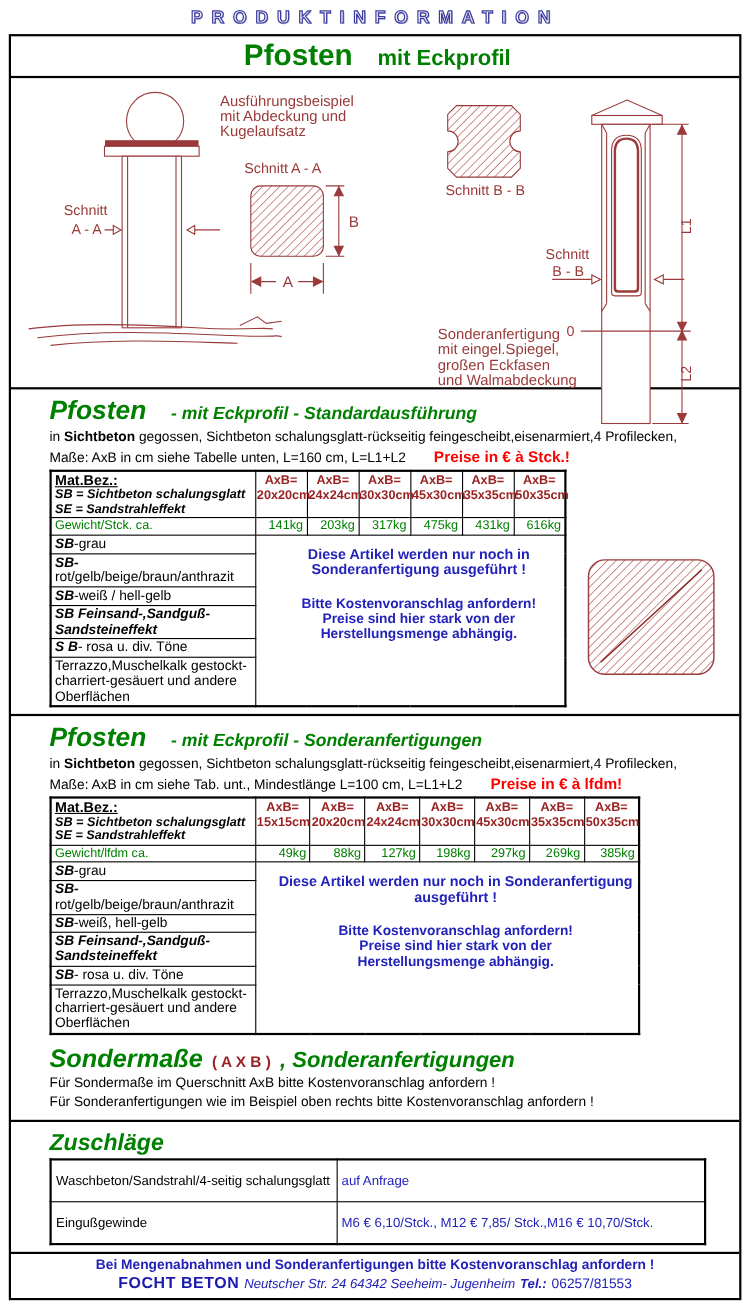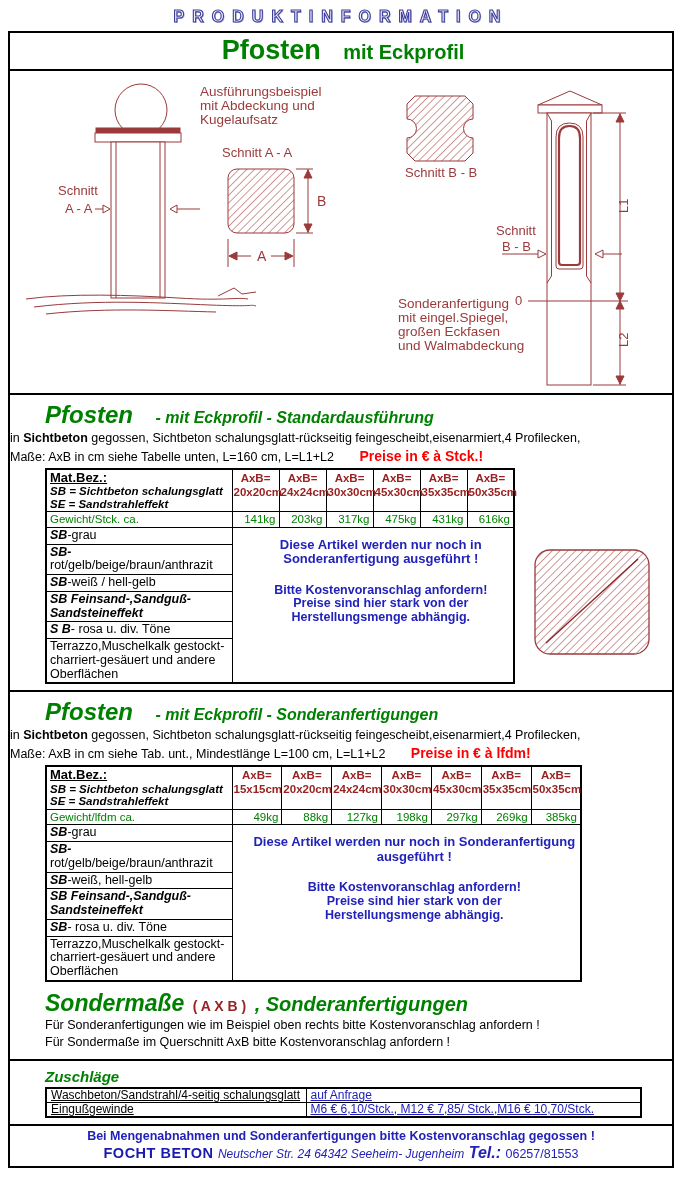--- a/index.html
+++ b/index.html
@@ -11,54 +11,54 @@
   .kicker {
     margin-top:8px; text-align:center;
     font-size:16px; font-weight:bold; letter-spacing:8px;
     color:#f2f2fa; -webkit-text-stroke:1.1px #3c3c9c;
     text-shadow:1px 1px 0 #b9b9dd;
   }
   .page-box { margin:5px 8px 0 8px; border:2px solid #000; background:#fff; }
   .title-bar { border-bottom:2px solid #000; text-align:center; padding:2px 0 3px 4px; }
   .title-main { color:#008000; font-size:27px; font-weight:bold; }
   .title-sub  { color:#008000; font-size:20px; font-weight:bold; margin-left:18px; }
-  .drawing-panel { border-bottom:2px solid #000; height:324px; }
+  .drawing-panel { border-bottom:2px solid #000; height:283px; }
   .sec { border-bottom:2px solid #000; position:relative; padding:4px 0 6px 0; }
   .sec-head { margin:2px 0 1px 35px; color:#008000; font-style:italic; font-weight:bold; }
   .sec-head .big { font-size:24px; }
   .sec-head .rest { font-size:16px; margin-left:18px; }
-  .intro { font-size:12.5px; line-height:1.35; }
+  .intro { margin-left:35px; font-size:12.5px; line-height:1.35; }
   .price-note { color:#ff0000; font-weight:bold; font-size:14px; margin-left:22px; }
   table { border-collapse:collapse; table-layout:fixed; margin-left:35px; margin-top:2px; border:2px solid #000; }
   td { border:1px solid #000; padding:1px 3px; vertical-align:top; font-size:12.5px; line-height:1.1;margin-top:40px; }
   .matbez { font-size:13px; font-weight:bold; text-decoration:underline; }
   .legend { font-size:11.5px; font-weight:bold; font-style:italic; }
   .size-head { text-align:center; color:#992222; font-weight:bold; font-size:11.5px; line-height:1.2; padding:2px 1px; }
   .w-label { color:#008000; font-size:11.5px; }
   .w-val { color:#008000; font-size:11.5px; text-align:right; }
   .row-bold { font-weight:bold; font-style:italic; }
   .notice-cell { padding:10px 4px 4px 20px; }
   .notice-g1 div { color:#2222bb; font-weight:bold; font-size:13px; text-align:center; white-space:nowrap; }
   .notice-g2 { margin-top:17px; }
   .notice-g2 div { color:#2222bb; font-weight:bold; font-size:12.5px; text-align:center; white-space:nowrap; }
   .corner-square { position:absolute; right:18px; top:152px; }
   .sondermasse { margin:8px 0 2px 35px; }
   .sm-head { color:#008000; font-style:italic; font-weight:bold; font-size:23px; }
   .sm-axb { color:#992222; font-weight:bold; font-size:14px; margin:0 4px; }
   .sm-rest { color:#008000; font-style:italic; font-weight:bold; font-size:20px; }
   .sm-line { font-size:12.5px; line-height:1.35; }
-  .z-head { margin:3px 0 1px 35px; color:#008000; font-style:italic; font-weight:bold; font-size:15px; }
-  .z-table td { font-size:12px; padding:0 4px;text-decoration:underline; }
+  .z-head { margin:3px 0 1px 35px; color:#008000; font-style:italic; font-weight:bold; font-size:21px; }
+  .z-table td { font-size:12px; padding:12px 4px; }
   .z-val { color:#2222bb; }
   .disclaimer { color:#ff0000; font-size:11px; text-align:center; margin-top:3px; }
   .footer-sec { padding:3px 0 4px 0; text-align:center; color:#2222b8; }
   .f1 { font-weight:bold; font-size:12.5px; }
   .f-company { font-weight:bold; font-size:14.5px; color:#1a1ab0; letter-spacing:0.5px; }
   .f-addr { font-style:italic; font-size:12px; }
-  .f-lab { font-style:italic; font-weight:bold; font-size:16px; }
+  .f-lab { font-style:italic; font-weight:bold; font-size:12px; }
   .f-val { font-size:12.5px; }
   .f2,.f3 { margin-top:1px; }
   svg text { font-family:"Liberation Sans", sans-serif; fill:#9a3a3a; }
 </style>
 </head>
 <body>
 
 <div class="kicker">PRODUKTINFORMATION</div>
 
 <div class="page-box">
@@ -372,22 +372,22 @@
           </tr>
     </tbody>
       </table>
 
     <div class="sondermasse">
       <div>
         <span class="sm-head">Sondermaße</span>
         <span class="sm-axb">( A X B )</span>
         <span class="sm-rest">, Sonderanfertigungen</span>
       </div>
+      <div class="sm-line">Für Sondermaße im Querschnitt AxB bitte Kostenvoranschlag anfordern !</div>
       <div class="sm-line">Für Sonderanfertigungen wie im Beispiel oben rechts bitte Kostenvoranschlag anfordern !</div>
-      <div class="sm-line">Für Sondermaße im Querschnitt AxB bitte Kostenvoranschlag anfordern !</div>
     </div>
   </div>
 
   <div class="sec">
     <div class="z-head">Zuschläge</div>
     <table class="z-table" style="width:597px">
       <colgroup>
           <col style="width:260px">
           <col>
         </colgroup>
@@ -398,21 +398,21 @@
       </tr>
       <tr>
         <td>Eingußgewinde</td>
         <td class="z-val">M6   € 6,10/Stck., M12  € 7,85/ Stck.,M16  € 10,70/Stck.</td>
       </tr>
     </tbody>
       </table>
   </div>
 
   <div class="footer-sec">
-    <div class="f1">Bei Mengenabnahmen und Sonderanfertigungen bitte Kostenvoranschlag gegossen !</div>
+    <div class="f1">Bei Mengenabnahmen und Sonderanfertigungen bitte Kostenvoranschlag anfordern !</div>
     <div class="f2">
       <span class="f-company">FOCHT BETON</span>
       <span class="f-addr">Neutscher Str. 24   64342 Seeheim- Jugenheim</span>
       <span class="f-lab">Tel.:</span>
       <span class="f-val">06257/81553</span>
     </div>
 
   </div>
 
 </div>

